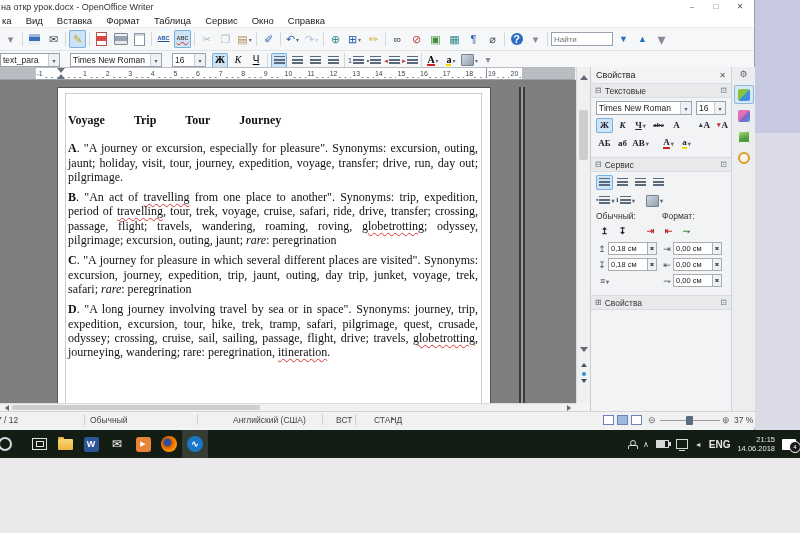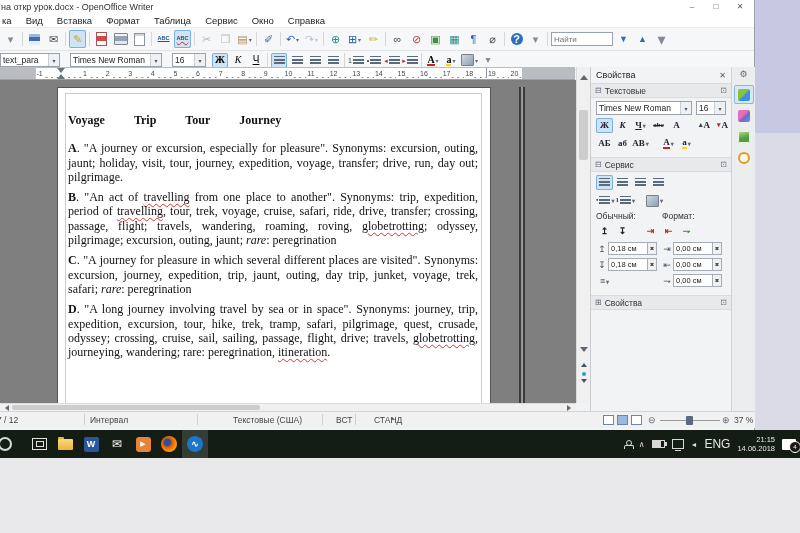--- a/index.html
+++ b/index.html
@@ -160,21 +160,21 @@
   .tray{position:absolute;right:4px;top:0;height:100%;display:flex;align-items:center;gap:7px;color:#e8e8e8}
   .tr-person{width:8px;height:9px;position:relative}
   .tr-person::before{content:"";position:absolute;left:2px;top:0;width:4px;height:4px;border-radius:50%;border:1px solid #d8d8d8}
   .tr-person::after{content:"";position:absolute;left:0;bottom:0;width:8px;height:3px;border-radius:2px 2px 0 0;border:1px solid #d8d8d8;border-bottom:none}
   .tr-chev{font-size:8px;color:#ddd}
   .tr-batt{width:11px;height:6px;border:1px solid #d8d8d8;position:relative;background:linear-gradient(to right,#d8d8d8 0 70%,transparent 70%)}
   .tr-batt::after{content:"";position:absolute;right:-3px;top:1px;width:2px;height:4px;background:#d8d8d8}
   .tr-mon{width:10px;height:8px;border:1px solid #d8d8d8;position:relative}
   .tr-mon::after{content:"";position:absolute;left:2px;bottom:-3px;width:6px;height:1px;background:#d8d8d8}
   .tr-spk{font-size:7px;color:#ddd}
-  .tr-lang{font-size:12px;font-weight:normal}
+  .tr-lang{font-size:10px;font-weight:bold}
   .clock{display:flex;flex-direction:column;align-items:flex-end;font-size:7.5px;line-height:9px}
   .tr-notif{width:14px;height:11px;background:#fff;border-radius:1px;position:relative}
   .tr-notif::before{content:"";position:absolute;left:2px;bottom:-3px;border:3px solid transparent;border-top:3px solid #fff}
   .badge{position:absolute;right:-5px;bottom:-3px;width:10px;height:10px;border-radius:50%;background:#1b1b1b;border:1px solid #fff;color:#fff;font-size:6px;display:flex;align-items:center;justify-content:center;box-sizing:content-box}
 </style>
 </head>
 <body>
 
 <div class="lav-top"></div>
 <div class="lav-mid"></div>
@@ -613,23 +613,23 @@
         </div>
         <div class="tab">
           <span class="ti-navigator"></span>
         </div>
       </span>
   </div>
 
   <div class="statusbar">
     <span style="left:-3px">7 / 12</span>
     <span class="ssep" style="left:84px"></span>
-    <span style="left:90px">Интервал</span>
+    <span style="left:90px">Обычный</span>
     <span class="ssep" style="left:197px"></span>
-    <span class="st-lang">Текстовые (США)</span>
+    <span class="st-lang">Английский (США)</span>
     <span class="ssep" style="left:322px"></span>
     <span style="left:336px">ВСТ</span>
     <span class="ssep" style="left:355px"></span>
     <span style="left:374px">СТАНД</span>
     <span style="left:391px">*</span>
     <span class="vb" style="left:603px"></span>
     <span class="vb vb2" style="left:617px"></span>
     <span class="vb" style="left:631px"></span>
     <span class="zsym" style="left:648px">⊖</span>
     <span class="zoom-track"></span>

